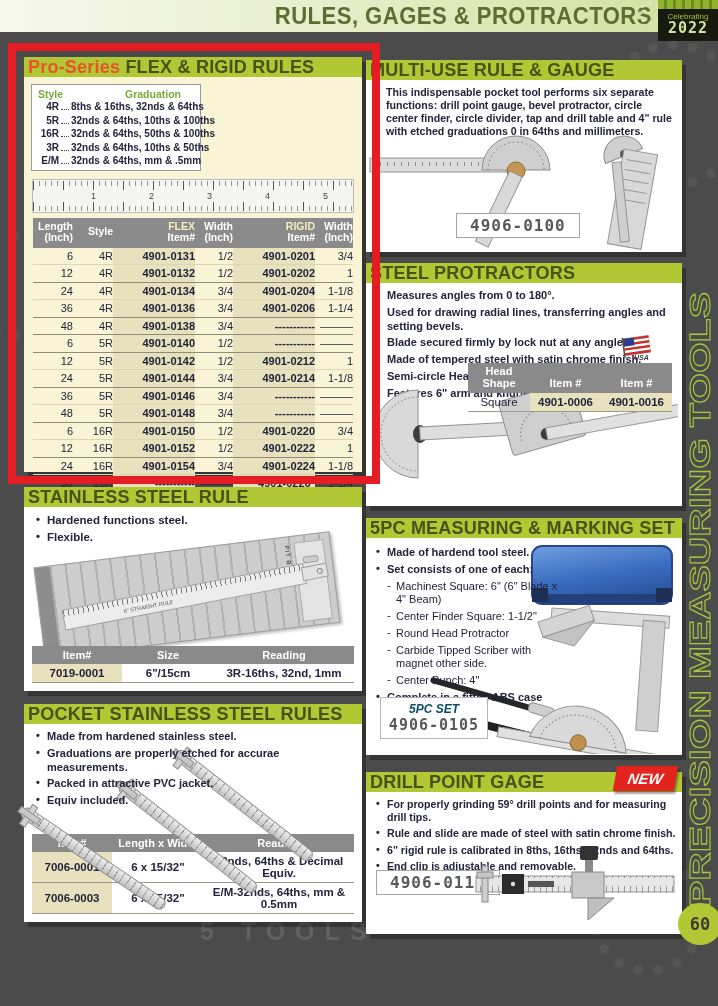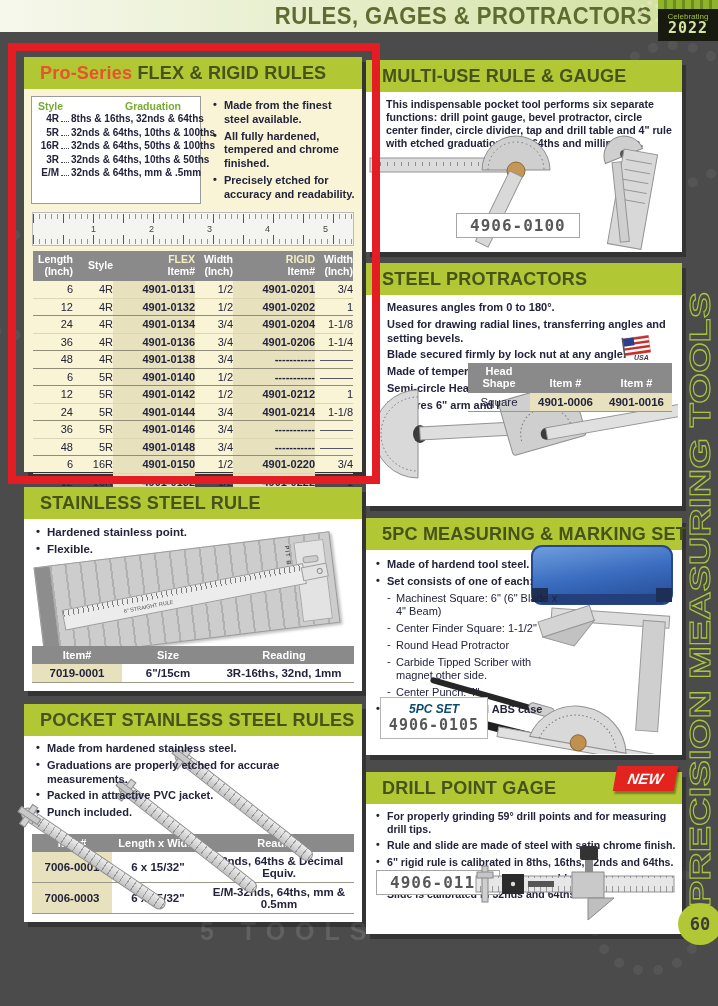--- a/index.html
+++ b/index.html
@@ -31,21 +31,21 @@
     border:4px dotted #e9e4c4; border-radius:50%; opacity:.85; }
   .celebrate {
     position:absolute; right:0; top:0; width:60px; height:41px; z-index:4;
     background:#181a10; text-align:center; overflow:hidden;
   }
   .celebrate .strip { height:9px; background:repeating-linear-gradient(90deg,#8fb32a 0 6px,#6d8c1e 6px 9px); }
   .celebrate .c1 { font-size:8px; color:#9fc234; margin-top:3px; }
   .celebrate .c2 { font-family:"DejaVu Sans Mono", monospace; font-size:15px; font-weight:bold; color:#d4e4a2; letter-spacing:1px; line-height:1; }
   
   .card { position:absolute; background:#fff; box-shadow:4px 5px 0 rgba(0,0,0,.30); z-index:3; }
-  .card-title { height:32px; background:#b1c733; display:flex; align-items:center; padding-left:16px; overflow:visible; position:relative; }
+  .card-title { height:20px; background:#b1c733; display:flex; align-items:center; padding-left:4px; overflow:visible; position:relative; }
   .card-title .t { display:inline-block; font-size:19px; font-weight:bold; color:#46531b;
     white-space:nowrap; letter-spacing:.2px; transform:scaleX(.95); transform-origin:left center; }
   .card-title .t .accent { color:#e7542b; }
   ul.feat { list-style:none; }
   ul.feat li { position:relative; padding-left:13px; margin-bottom:3px; line-height:1.25; }
   ul.feat li::before { content:"•"; position:absolute; left:2px; top:-1px; }
   ul.feat li.sub { padding-left:22px; font-weight:normal; }
   ul.feat li.sub::before { content:"-"; left:13px; }
   ul.feat li.bold { font-weight:bold; }
   
@@ -205,26 +205,20 @@
               <span class="g">32nds &amp; 64ths, 10ths &amp; 50ths</span>
             </div>
 
             <div class="style-row">
               <span class="s">E/M</span>
               <span class="leader"></span>
               <span class="g">32nds &amp; 64ths, mm &amp; .5mm</span>
             </div>
           </div>
       </div>
-      <ul class="feat pro-bullets">
-
-      <li>Made from the finest steel available.</li>
-          <li>All fully hardened, tempered and chrome finished.</li>
-          <li>Precisely etched for accuracy and readability.</li>
-        </ul>
     </div>
     <div class="ruler-wrap">
       <svg width="320" height="32" viewBox="0 0 320 32">
         <defs>
           <pattern id="tkA" width="6" height="32" patternUnits="userSpaceOnUse">
             <line x1="0.5" y1="1" x2="0.5" y2="6" stroke="#6a6a6a" stroke-width="0.7"></line>
             <line x1="0.5" y1="26" x2="0.5" y2="31" stroke="#6a6a6a" stroke-width="0.7"></line>
           </pattern>
           <pattern id="tkB" width="30" height="32" patternUnits="userSpaceOnUse">
             <line x1="0.5" y1="1" x2="0.5" y2="10" stroke="#555" stroke-width="1"></line>
@@ -418,21 +412,21 @@
     </table>
     <div class="footnote">* Limited Supply</div>
   </div>
 
   <div class="card" id="stainless-card">
     <div class="card-title">
       <span class="t">STAINLESS STEEL RULE</span>
     </div>
     <ul class="feat">
 
-    <li>Hardened stainless point.</li>
+    <li>Hardened functions steel.</li>
         <li>Flexible.</li>
       </ul>
     <div class="pack-zone">
       <div class="pack">
         <div class="spine"></div>
         <div class="hang">
             <div class="slot"></div>
           </div>
         <div class="brand">PIT BULL</div>
         <div class="rule-strip">
@@ -469,21 +463,21 @@
 
   <div class="card" id="pocket-card">
     <div class="card-title">
       <span class="t">POCKET STAINLESS STEEL RULES</span>
     </div>
     <ul class="feat">
 
     <li>Made from hardened stainless steel.</li>
         <li>Graduations are properly etched for accurae measurements.</li>
         <li>Packed in attractive PVC jacket.</li>
-        <li>Punch included.</li>
+        <li>Equiv included.</li>
       </ul>
     <div class="pocket-zone">
       <div class="pkr" style="left:152px; top:14px; transform:rotate(38deg);">
           <div class="clip"></div>
           <div class="bar"></div>
         </div>
       <div class="pkr" style="left:96px; top:46px; transform:rotate(38deg);">
           <div class="clip"></div>
           <div class="bar"></div>
         </div>

